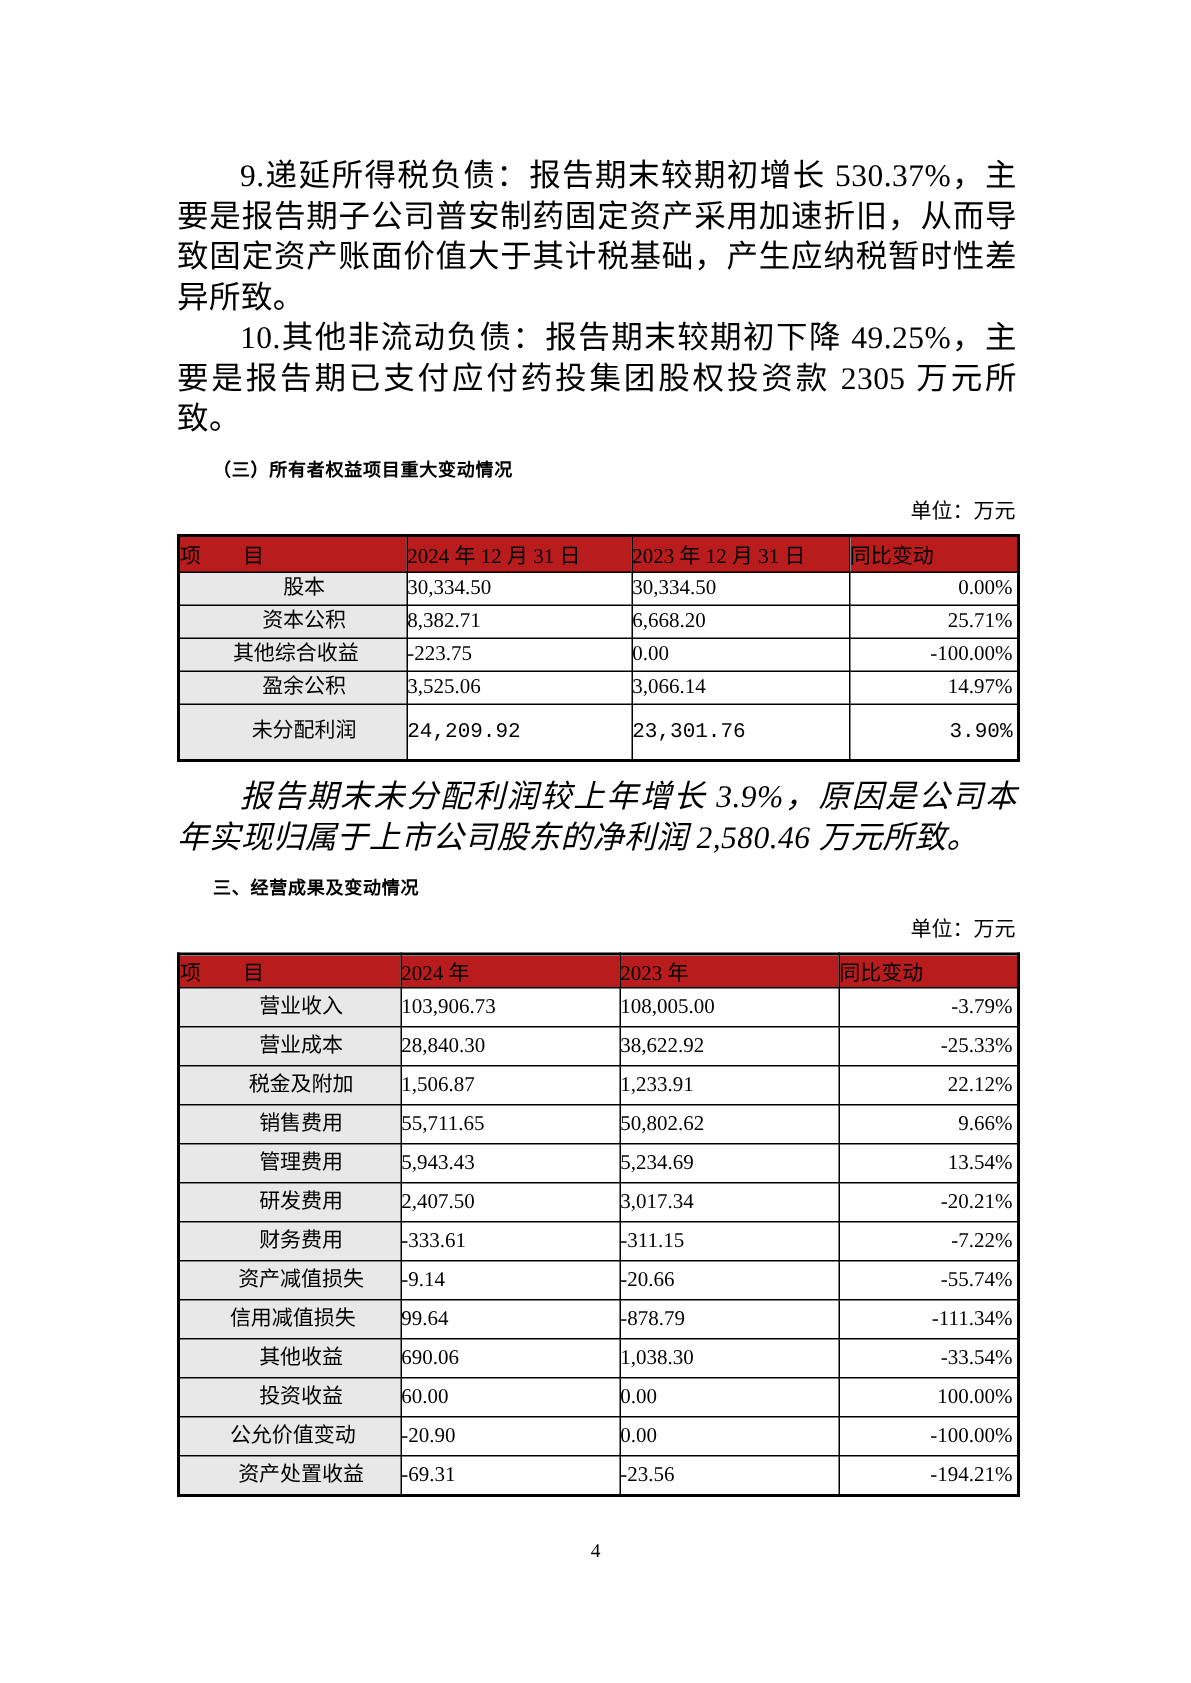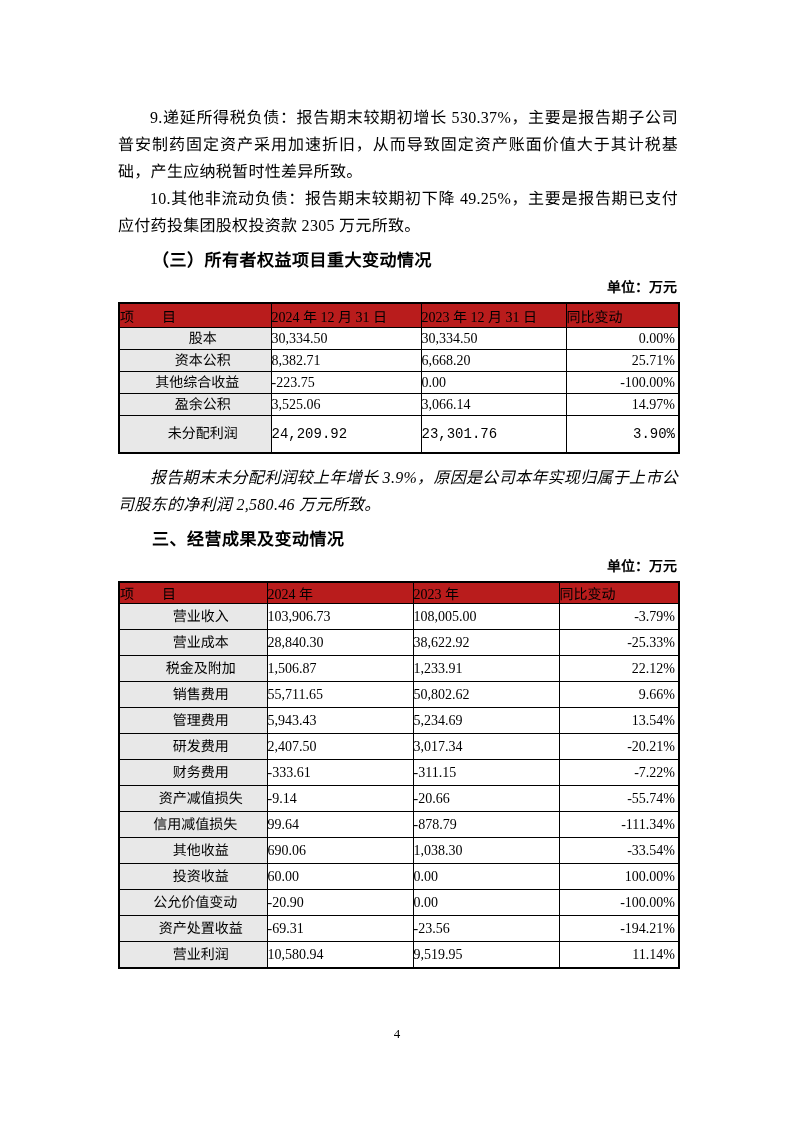--- a/index.html
+++ b/index.html
@@ -18,42 +18,41 @@
   }
   .content {
     position: absolute;
     left: 118px;
     top: 0;
     width: 560px;
     padding-top: 104px;
   }
   .para {
     margin: 0;
-    font-size: 16px;
+    font-size: 21px;
     line-height: 27px;
     text-align: justify;
     text-indent: 2em;
     letter-spacing: 0.3px;
   }
   .heading {
     margin: 9px 0 0 0;
-    font-size: 17px;
+    font-size: 12px;
     font-weight: bold;
     line-height: 25px;
     text-indent: 2em;
-    font-family: Liberation Serif, serif;
+    font-family: Liberation Mono, monospace;
     letter-spacing: 0.5px;
   }
   .unit-label {
     margin: 6px 0 5px 0;
     font-size: 14px;
     line-height: 18px;
     text-align: right;
     padding-right: 1px;
-    font-weight: bold;
   }
   table {
     border-collapse: collapse;
     table-layout: fixed;
     width: 560px;
     border: 2px solid #000000;
   }
   th, td {
     border: 1px solid #000000;
     font-size: 14px;
@@ -257,25 +256,19 @@
             <td class="num">-20.90</td>
             <td class="num">0.00</td>
             <td class="pct">-100.00%</td>
           </tr>
           <tr>
             <td class="item indent">资产处置收益</td>
             <td class="num">-69.31</td>
             <td class="num">-23.56</td>
             <td class="pct">-194.21%</td>
           </tr>
-          <tr>
-            <td class="item indent">营业利润</td>
-            <td class="num">10,580.94</td>
-            <td class="num">9,519.95</td>
-            <td class="pct">11.14%</td>
-          </tr>
         </tbody>
     </table>
 
   </div>
 
   <div class="page-number">4</div>
 </div>
 
 </body></html>

